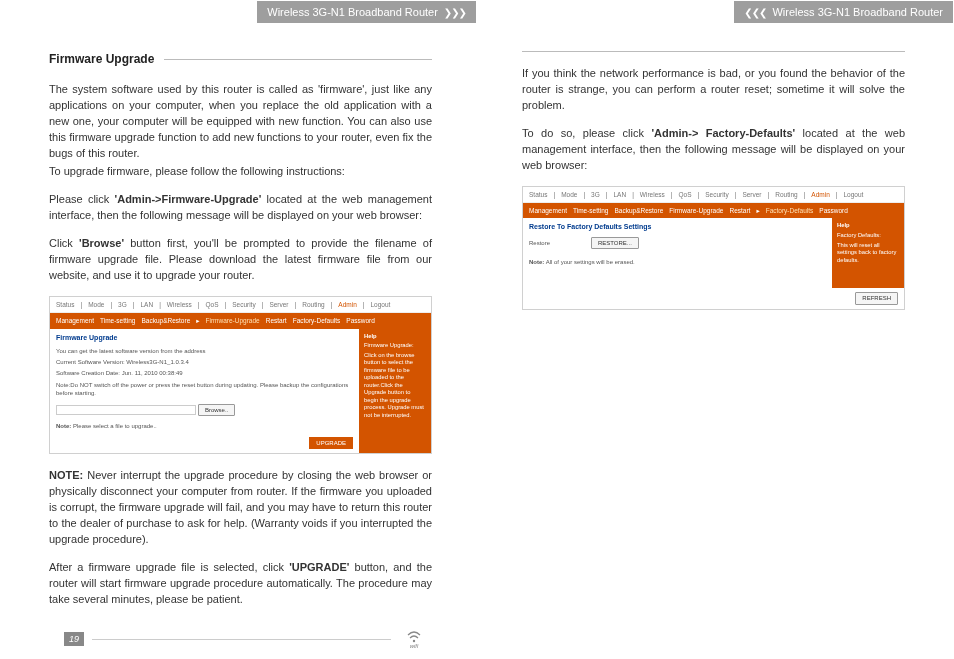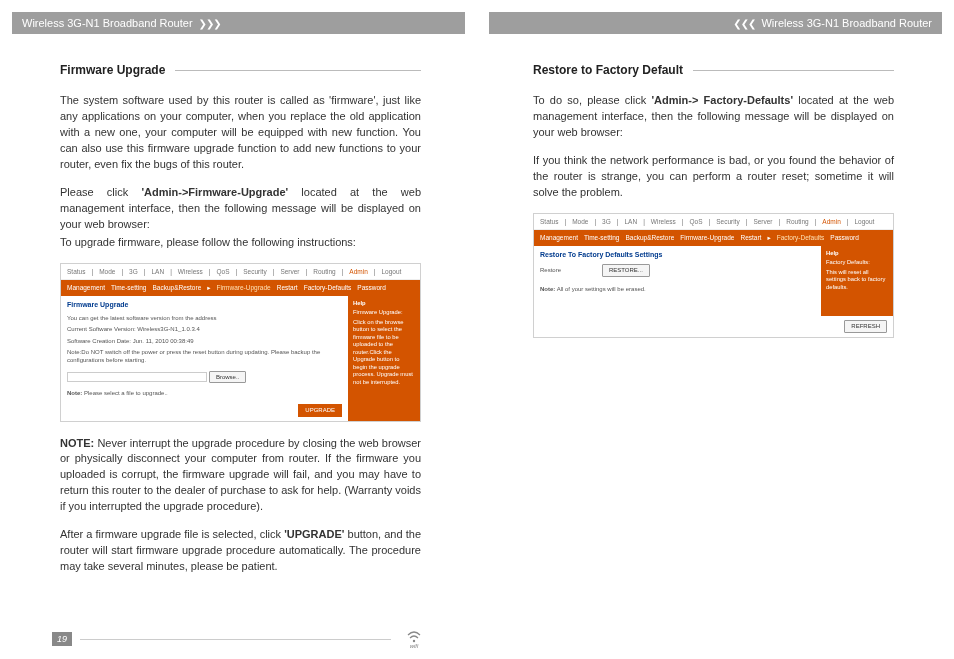--- a/index.html
+++ b/index.html
@@ -7,24 +7,25 @@
     font-family: Arial, Helvetica, sans-serif;
     background: #fff;
     width: 954px;
     height: 659px;
     display: flex;
     position: relative;
   }
   .page {
     width: 477px;
     height: 659px;
-    padding: 12px;
+    padding: 1px;
     position: relative;
     display: flex;
     flex-direction: column;
+    align-items: flex-end;
   }
   .header-bar {
     background: #9e9e9e;
     color: #fff;
     height: 22px;
     display: flex;
     align-items: center;
     font-size: 11px;
     padding: 0 10px;
   }
@@ -113,21 +114,21 @@
     border: none;
     padding: 2px 7px;
     font-size: 6px;
     float: right;
   }
   .ss-file-row { border: 1px solid #ccc; display: inline-block; width: 140px; height: 10px; vertical-align: middle; }
   .ss-refresh-row { display:flex; justify-content:flex-end; padding:4px 6px; }
   .footer {
     position: absolute;
     bottom: 10px;
-    left: 4px;
+    left: 16px;
     right: 0;
     display: flex;
     align-items: center;
     padding: 0 48px;
     font-style: italic;
   }
   .page-num {
     background: #888;
     color: #fff;
     font-size: 9px;
@@ -145,26 +146,29 @@
     <span class="chevrons">❯❯❯</span>
   </div>
 
   <div class="content">
     <div class="section-title">
       <span>Firmware Upgrade</span>
       <span class="rule"></span>
     </div>
 
     <p class="para">The system software used by this router is called as 'firmware', just like any applications on your computer, when you replace the old application with a new one, your computer will be equipped with new function. You can also use this firmware upgrade function to add new functions to your router, even fix the bugs of this router.</p>
+    <p class="para" style="margin-top:-10px">To upgrade firmware, please follow the following instructions:</p>
+
     <p class="para">
       <span>Please click </span><b>'Admin-&gt;Firmware-Upgrade'</b><span> located at the web management interface, then the following message will be displayed on your web browser:</span>
     </p>
 
-    <p class="para" style="margin-top:-10px">To upgrade firmware, please follow the following instructions:</p>
-
+    <p class="para">
+      <span>Click </span><b>'Browse'</b><span> button first, you'll be prompted to provide the filename of firmware upgrade file. Please download the latest firmware file from our website, and use it to upgrade your router.</span>
+    </p>
 
     <div class="screenshot-fw">
       <div class="ss-top">
         <span>Status</span>
           <span>|</span>
         <span>Mode</span>
           <span>|</span>
         <span>3G</span>
           <span>|</span>
         <span>LAN</span>
@@ -239,29 +243,28 @@
 </div>
 
 <div class="page">
   <div class="header-bar header-right">
     <span class="chevrons">❮❮❮</span>
     <span>Wireless 3G-N1 Broadband Router</span>
   </div>
 
   <div class="content content-right">
     <div class="section-title">
-      <span>Restore to Factory Default</span>
       <span class="rule"></span>
     </div>
 
+    <p class="para">If you think the network performance is bad, or you found the behavior of the router is strange, you can perform a router reset; sometime it will solve the problem.</p>
+
     <p class="para">
       <span>To do so, please click </span><b>'Admin-&gt; Factory-Defaults'</b><span> located at the web management interface, then the following message will be displayed on your web browser:</span>
     </p>
-
-    <p class="para">If you think the network performance is bad, or you found the behavior of the router is strange, you can perform a router reset; sometime it will solve the problem.</p>
 
     <div class="screenshot-rd">
       <div class="ss-top">
         <span>Status</span>
           <span>|</span>
         <span>Mode</span>
           <span>|</span>
         <span>3G</span>
           <span>|</span>
         <span>LAN</span>

